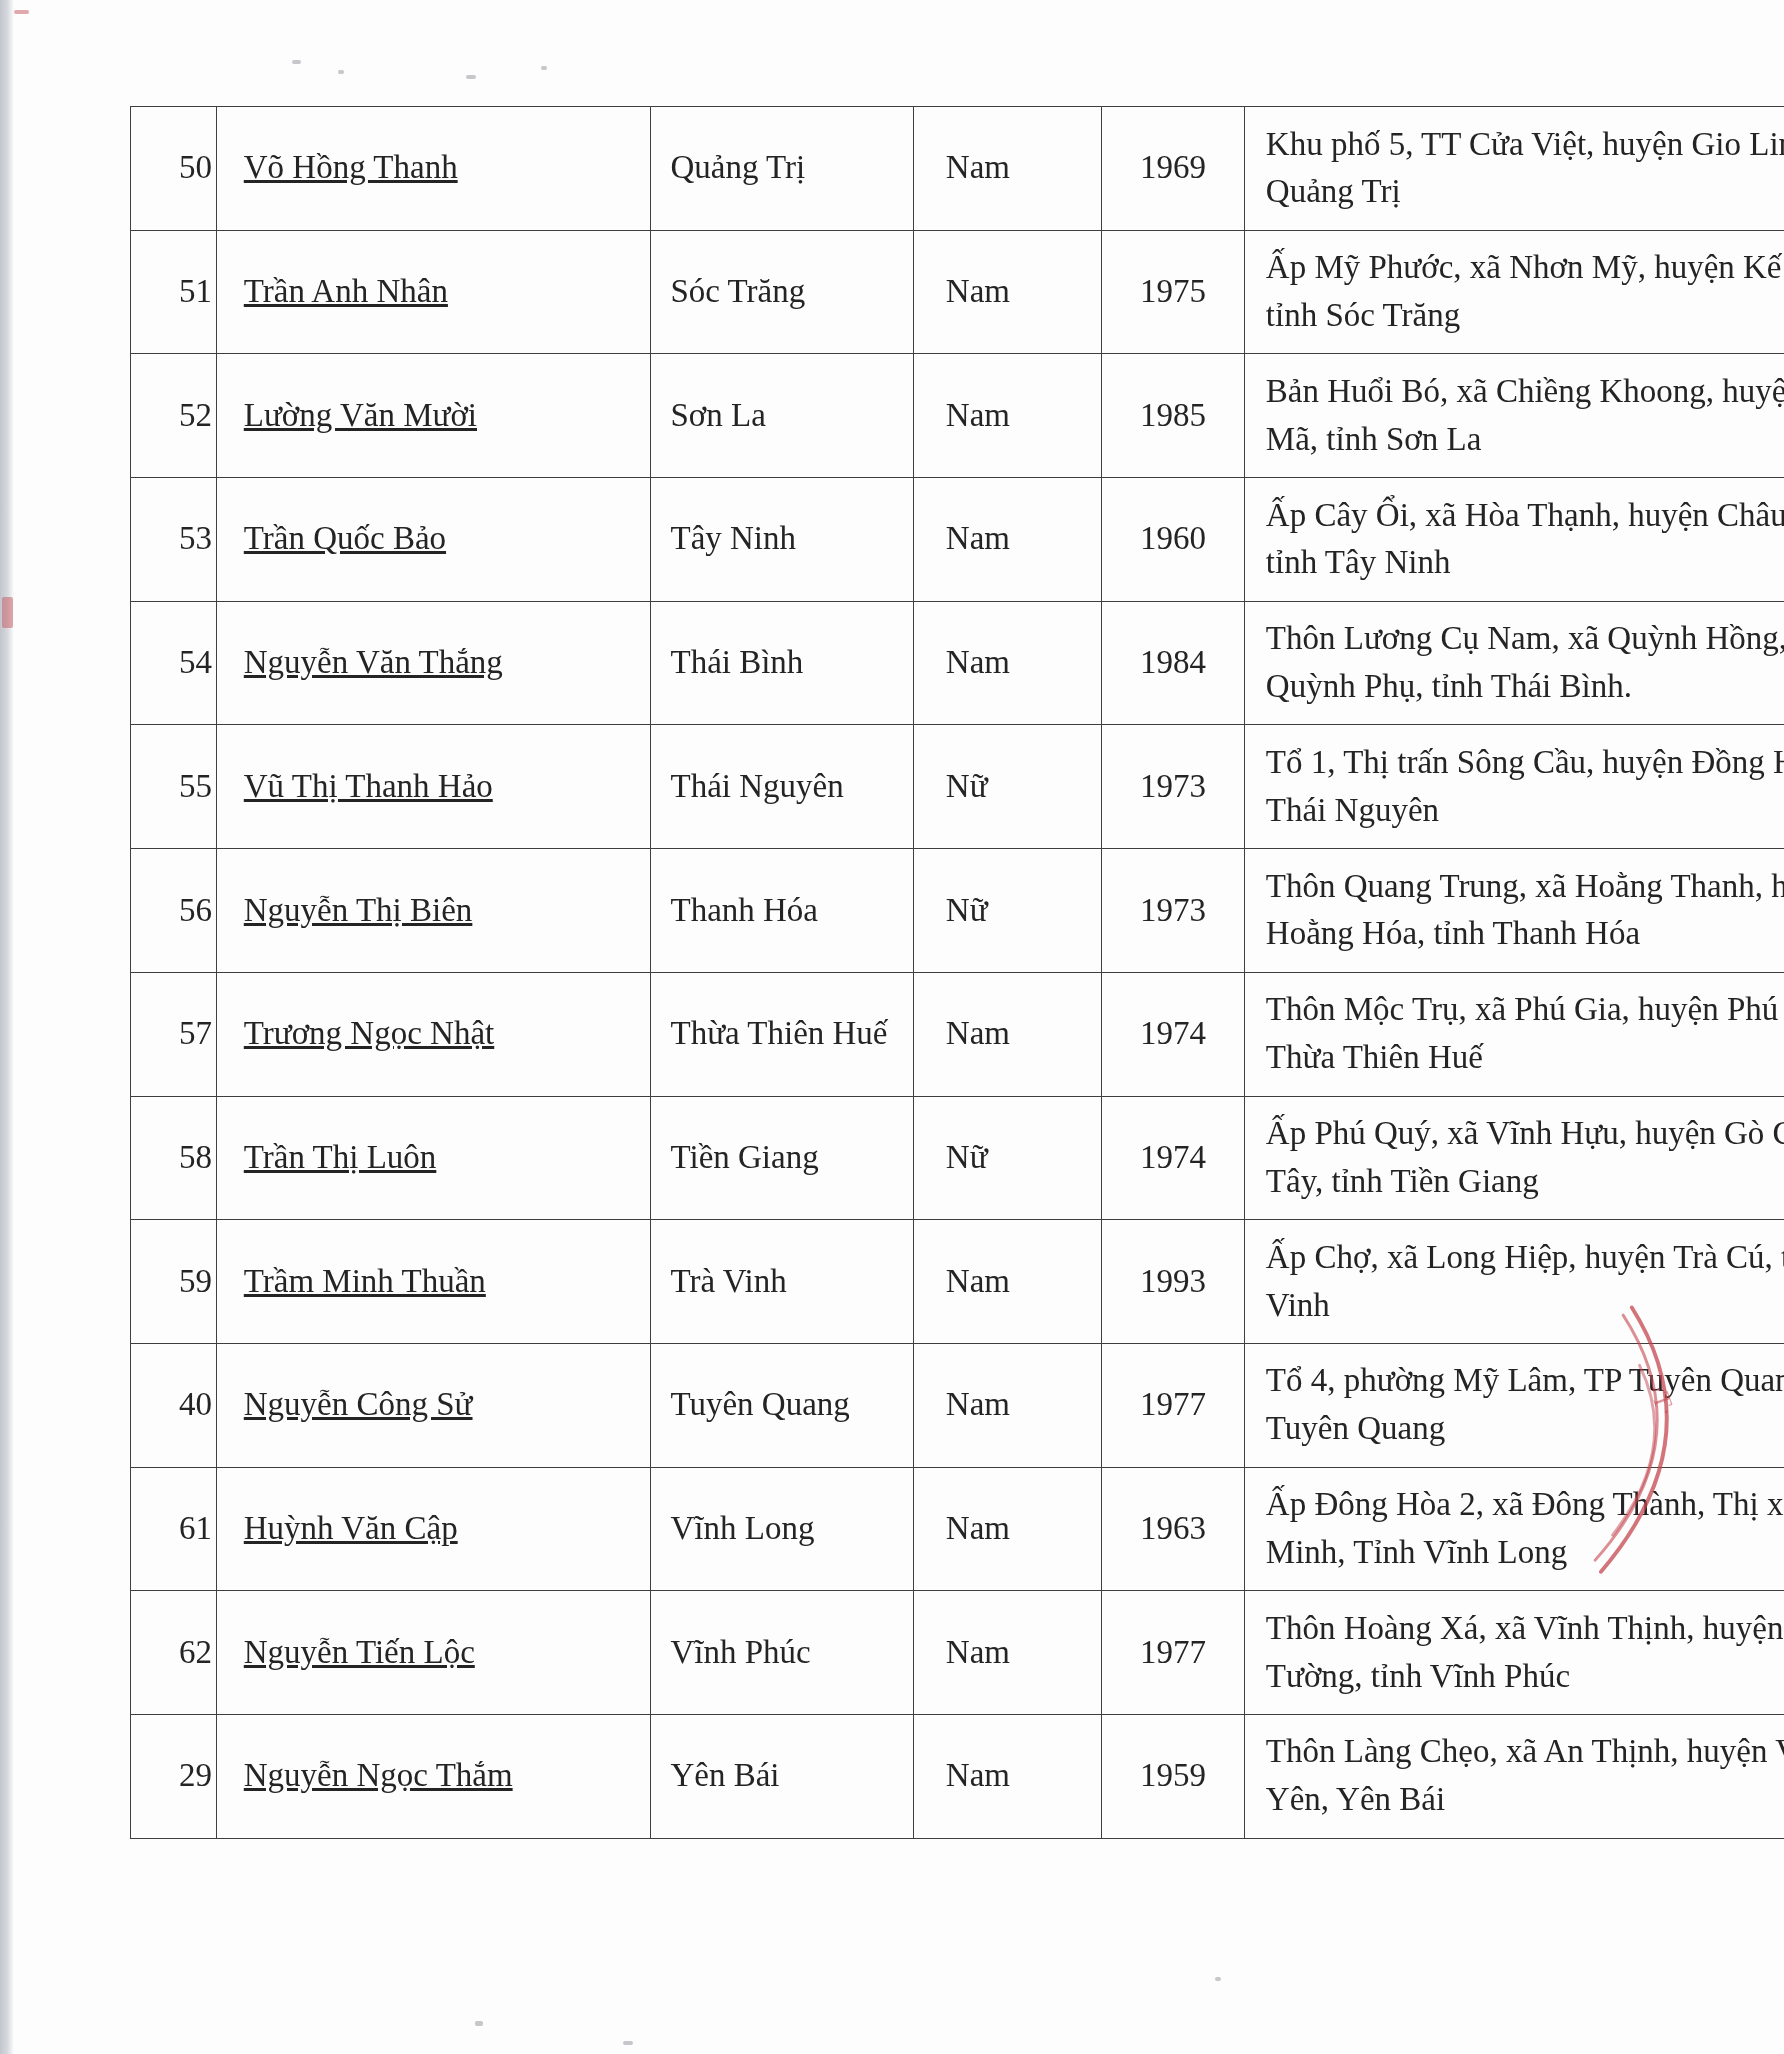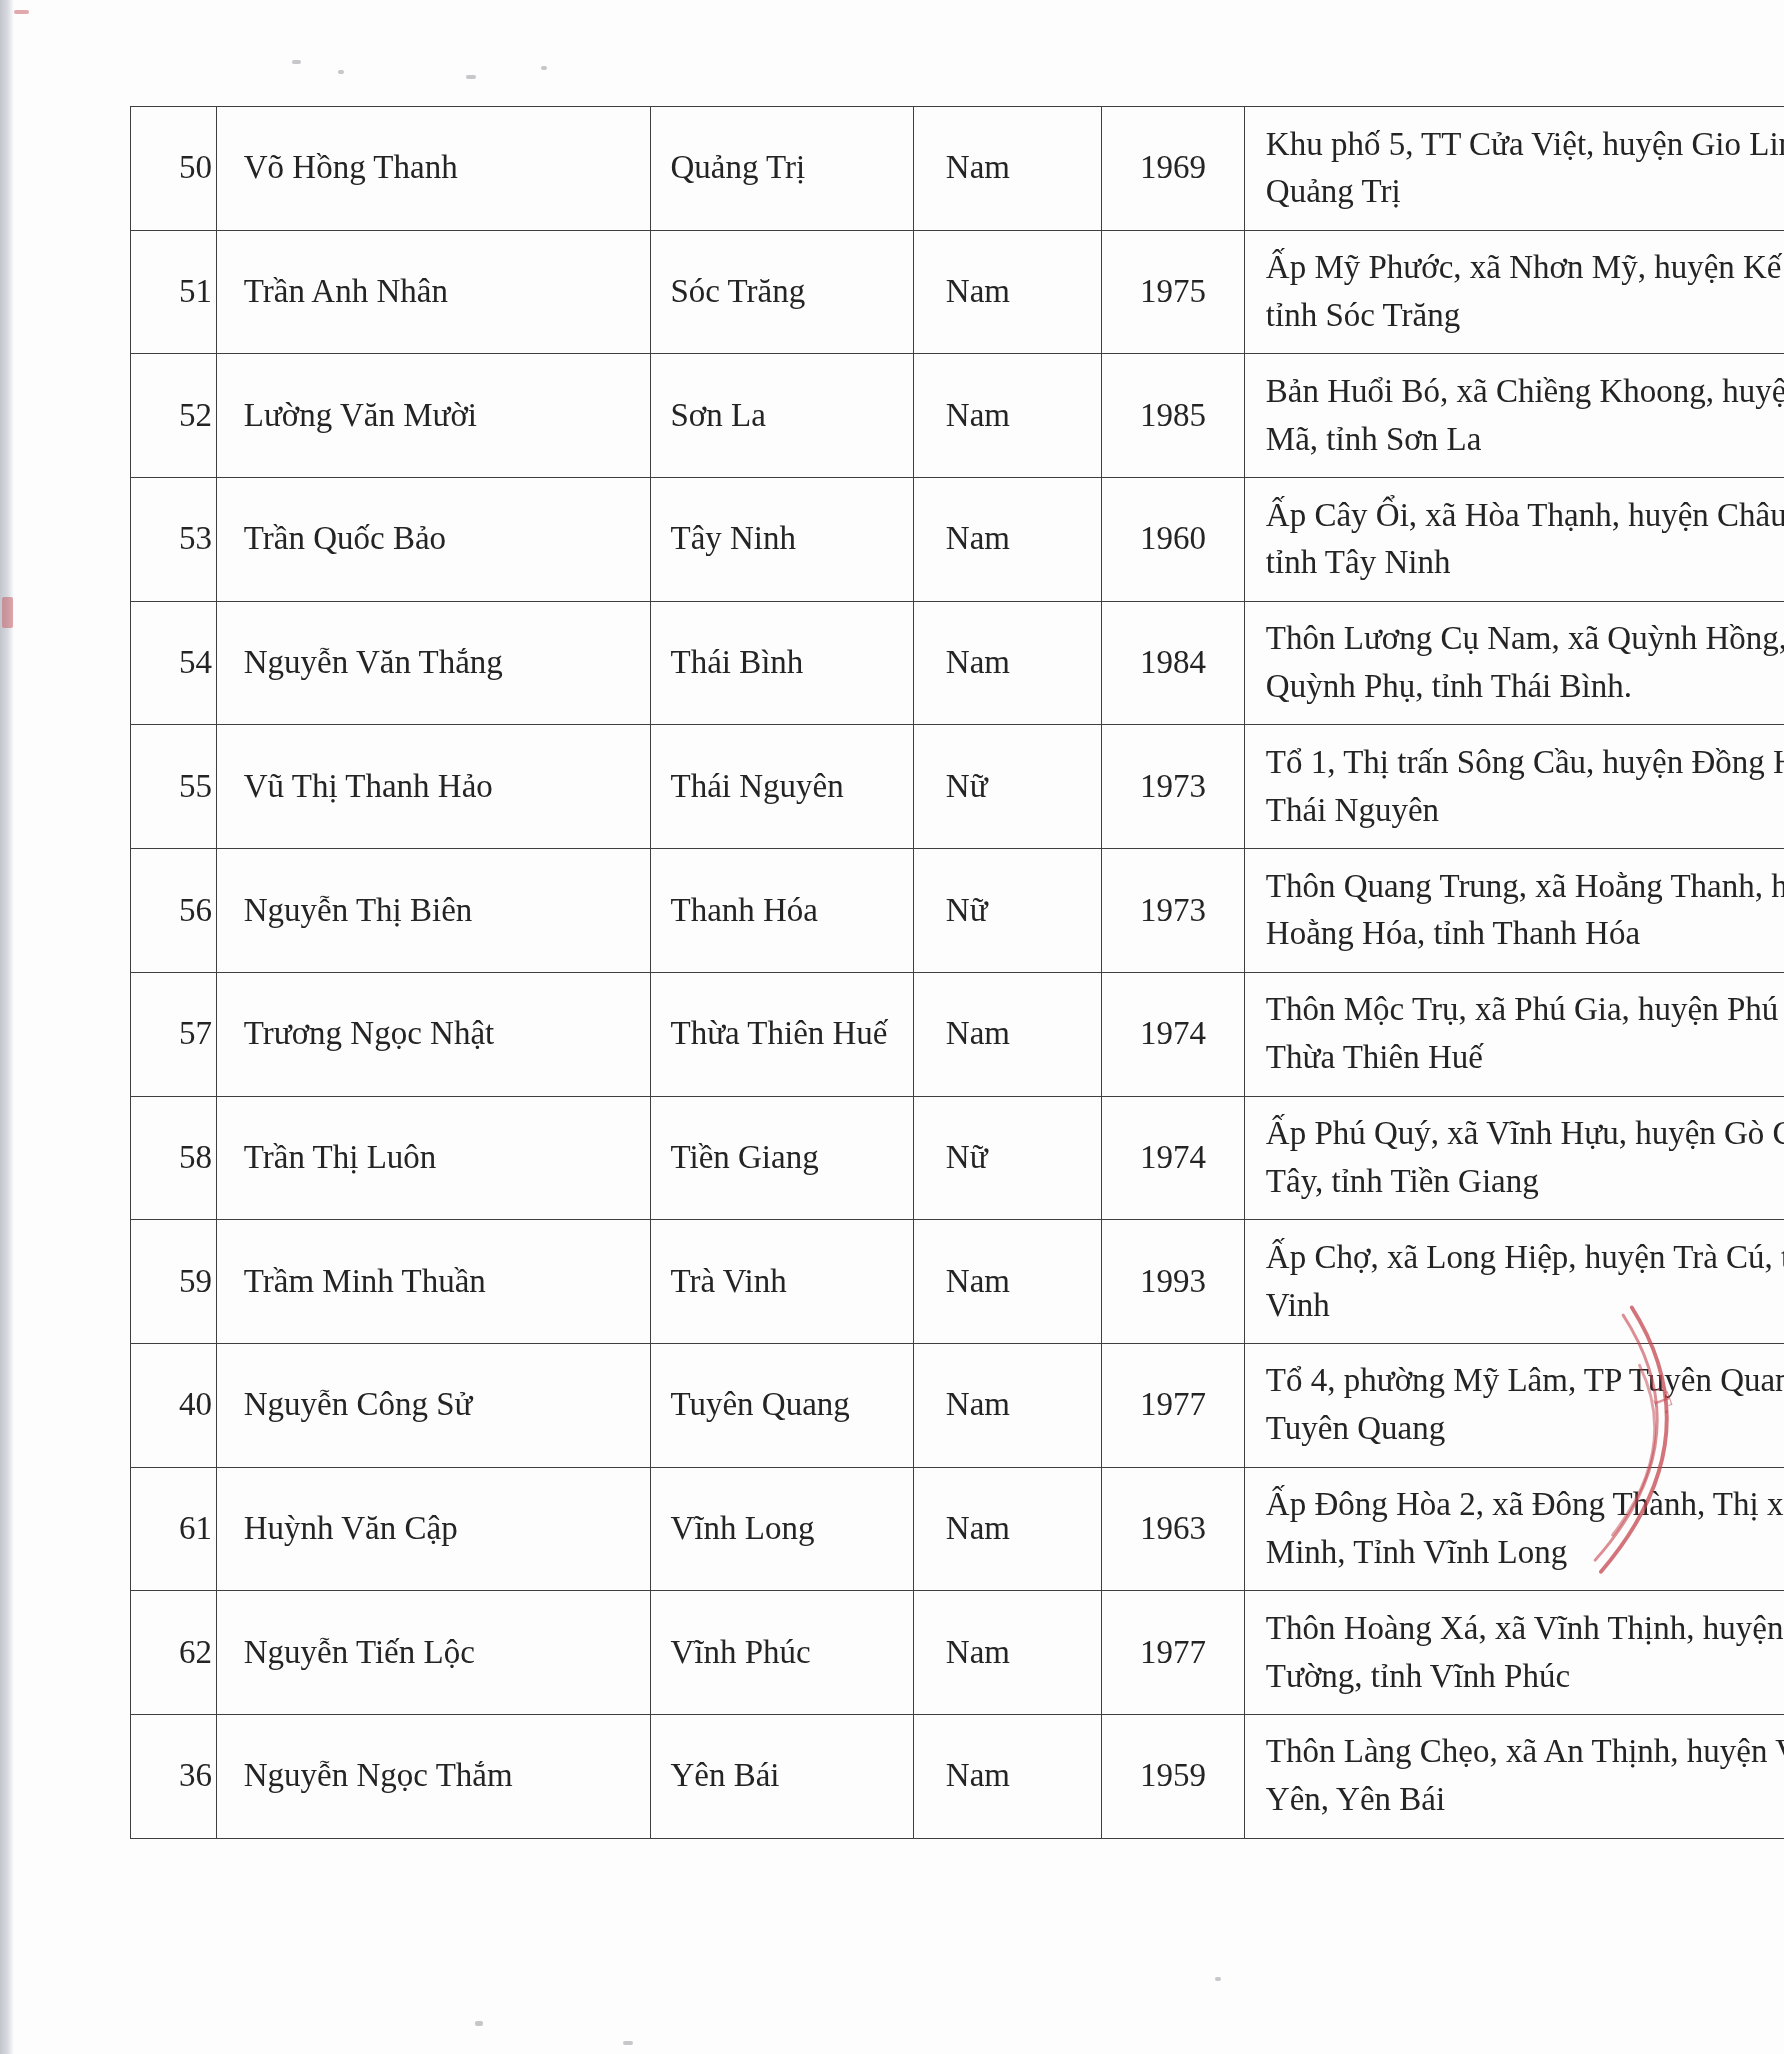--- a/index.html
+++ b/index.html
@@ -18,21 +18,21 @@
     border-collapse:collapse;table-layout:fixed;
     font-size:33px;line-height:1.45;
   }
   .doc-table td{
     border:1.9px solid #3f3f3f;
     vertical-align:middle;
     padding:13.5px 15.4px;
     overflow:hidden;
   }
   .doc-table td.c-no{width:77px;text-align:right;padding:13.5px 3.9px;}
-  .doc-table td.c-name{width:391px;padding-left:27px;}
+  .doc-table td.c-name{width:391px;padding-left:27px;text-decoration:underline;}
   .doc-table td.c-prov{width:227px;padding-left:19.3px;margin-top:28px;}
   .doc-table td.c-gen{width:140px;padding-left:32px;}
   .doc-table td.c-year{width:130px;text-align:center;padding:13.5px 5.8px;}
   .doc-table td.c-addr{width:623px;padding-left:21px;padding-right:13.5px;}
   
   .doc-table tr{min-height:114px;}
   .seal{position:absolute;left:1572px;top:1292px;width:164px;height:299px;pointer-events:none;}
   .speck{position:absolute;background:#9a9aa2;border-radius:1.9px;opacity:.55;}
   .speck.red{background:#c4565e;opacity:.5;}
 </style>
@@ -154,21 +154,21 @@
   <tr>
     <td class="c-no">62</td>
     <td class="c-name">Nguyễn Tiến Lộc</td>
     <td class="c-prov">Vĩnh Phúc</td>
     <td class="c-gen">Nam</td>
     <td class="c-year">1977</td>
     <td class="c-addr">Thôn Hoàng Xá, xã Vĩnh Thịnh, huyện Vĩnh Tường, tỉnh Vĩnh Phúc</td>
   </tr>
 
   <tr>
-    <td class="c-no">36</td>
+    <td class="c-no">29</td>
     <td class="c-name">Nguyễn Ngọc Thắm</td>
     <td class="c-prov">Yên Bái</td>
     <td class="c-gen">Nam</td>
     <td class="c-year">1959</td>
     <td class="c-addr">Thôn Làng Chẹo, xã An Thịnh, huyện Văn Yên, Yên Bái</td>
   </tr>
 </tbody>
 </table>
 
 <svg class="seal" viewBox="0 0 170 310" aria-hidden="true">

